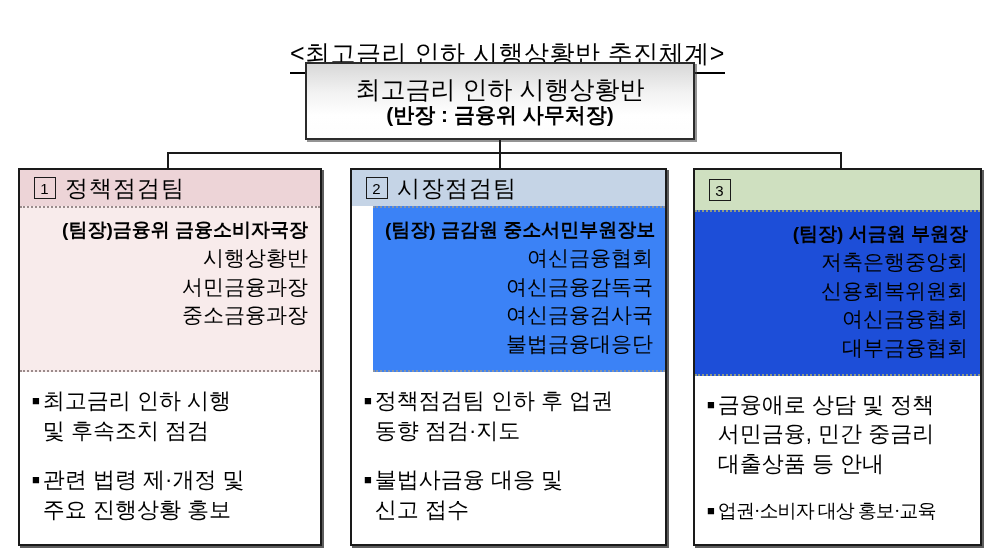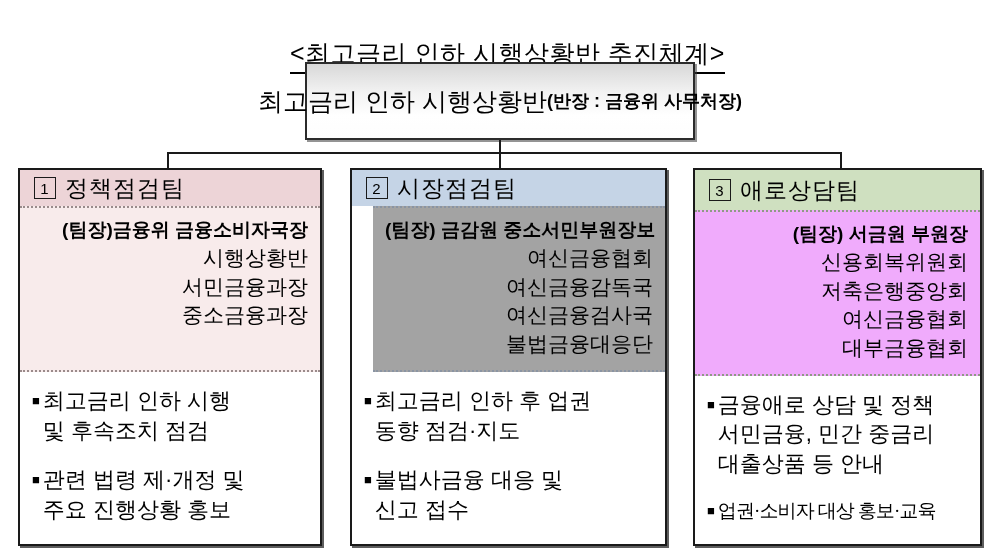--- a/index.html
+++ b/index.html
@@ -39,32 +39,32 @@
     position: absolute;
     left: 305px;
     top: 62px;
     width: 390px;
     height: 78px;
     border: 2px solid #2b2b2b;
     box-sizing: border-box;
     background: linear-gradient(to bottom, #d8d8d8 0%, #f2f2f2 38%, #ffffff 70%, #fdfdfd 100%);
     box-shadow: 2px 2px 0 rgba(60,60,60,0.55);
     display: flex;
-    flex-direction: row;
+    flex-direction: column;
     align-items: center;
     justify-content: center;
   }
   #root-box .rl1 {
     font-size: 25px;
     font-weight: normal;
     line-height: 1.12;
     white-space: pre;
   }
   #root-box .rl2 {
-    font-size: 18px;
+    font-size: 21px;
     font-weight: bold;
     line-height: 1.12;
     white-space: pre;
   }
 
   
   .conn {
     position: absolute;
     background: #1a1a1a;
   }
@@ -166,23 +166,23 @@
     white-space: nowrap;
     font-family: Liberation Serif, serif;
   }
   #team-3 .task.condensed { margin-bottom: 0; }
   #team-3 .task.condensed .task-bullet { padding-top: 3px; }
 
   
   #team-1 .team-header  { background: #edd4d7; }
   #team-1 .team-members { background: #f8ebeb; }
   #team-2 .team-header  { background: #c5d4e6; }
-  #team-2 .team-members { background: #a3a3a3; margin-left: 21px; }
+  #team-2 .team-members { background: #3b82f6; margin-left: 21px; }
   #team-3 .team-header  { background: #cfe0c0; }
-  #team-3 .team-members { background: #f0abfc; }
+  #team-3 .team-members { background: #1d4ed8; }
   #team-2 .team-members, #team-2 .team-header { border-color: #8a94a3; }
   #team-3 .team-members, #team-3 .team-header { border-color: #8f9a84; }
   #team-2 .team-members { border-top-color:#8a94a3; border-bottom-color:#8a94a3; }
   #team-3 .team-members { border-top-color:#8f9a84; border-bottom-color:#8f9a84; }
 </style>
 </head>
 <body>
 
 <div id="chart-title">
   <span class="ul">&lt;최고금리 인하 시행상황반 추진체계&gt;</span>
@@ -232,40 +232,39 @@
   <div class="team-members">
     <div class="member-lead">(팀장) 금감원 중소서민부원장보</div>
     <div class="member">여신금융협회</div>
     <div class="member">여신금융감독국</div>
     <div class="member">여신금융검사국</div>
     <div class="member">불법금융대응단</div>
   </div>
   <div class="team-tasks">
     <div class="task">
       <span class="task-bullet">■</span>
-      <span class="task-text">최고금리 인하 후 업권
+      <span class="task-text">정책점검팀 인하 후 업권
 동향 점검·지도</span>
     </div>
     <div class="task">
       <span class="task-bullet">■</span>
       <span class="task-text">불법사금융 대응 및
 신고 접수</span>
     </div>
   </div>
 </div>
 
 <div class="team-box" id="team-3">
   <div class="team-header">
     <span class="team-num">3</span>
-    <span>애로상담팀</span>
   </div>
   <div class="team-members">
     <div class="member-lead">(팀장) 서금원 부원장</div>
+    <div class="member">저축은행중앙회</div>
     <div class="member">신용회복위원회</div>
-    <div class="member">저축은행중앙회</div>
     <div class="member">여신금융협회</div>
     <div class="member">대부금융협회</div>
   </div>
   <div class="team-tasks">
     <div class="task">
       <span class="task-bullet">■</span>
       <span class="task-text">금융애로 상담 및 정책
 서민금융, 민간 중금리
 대출상품 등 안내</span>
     </div>

